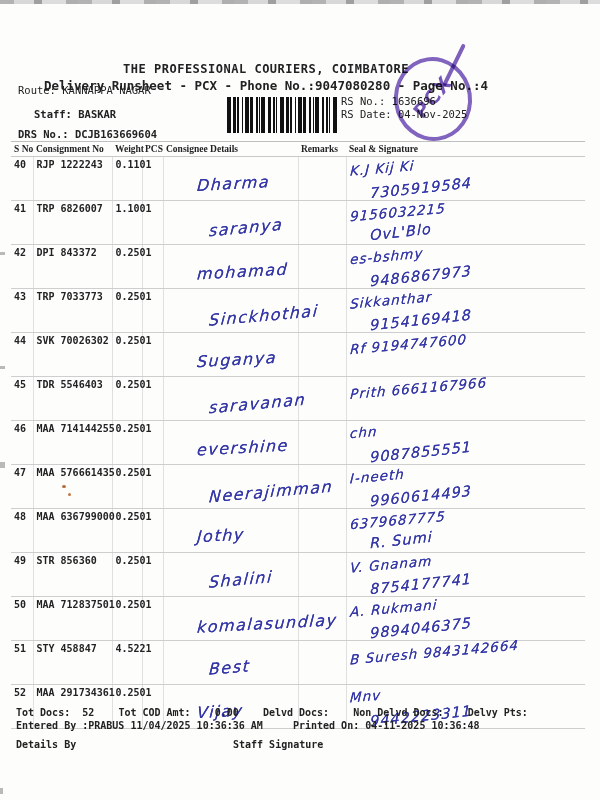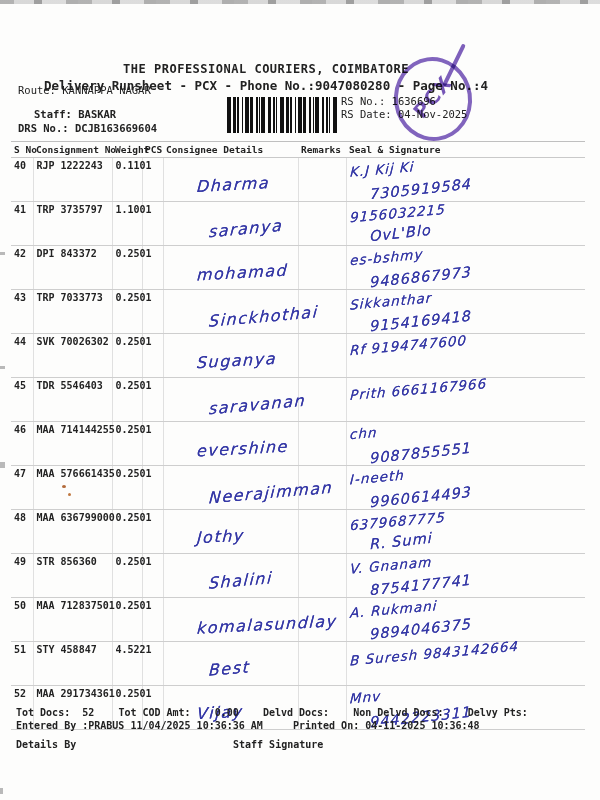--- a/index.html
+++ b/index.html
@@ -20,21 +20,21 @@
   
   .stamp{position:absolute;left:394px;top:57px;width:70px;height:76px;border:4px solid rgba(95,58,173,.78);
         border-radius:50%;mix-blend-mode:multiply;transform:rotate(-8deg);}
   .stamp-text{position:absolute;left:8px;top:24px;width:54px;text-align:center;font-family:"DejaVu Sans",sans-serif;
         font-size:20px;font-weight:bold;color:rgba(95,58,173,.85);transform:rotate(-42deg);letter-spacing:1px;}
   .pen-stroke{position:absolute;left:452px;top:42px;width:4px;height:46px;border-radius:3px;
         background:rgba(95,58,173,.8);transform:rotate(26deg);mix-blend-mode:multiply;}
   
   table.sheet{position:absolute;left:11px;top:141px;width:574px;border-collapse:collapse;table-layout:fixed;}
   table.sheet th{font-size:9.5px;font-weight:bold;text-align:left;padding:2px 0 2px 3px;
-        border-top:1px solid #bfbfbf;border-bottom:1px solid #c9c9c9;white-space:nowrap;overflow:visible;}
+        border-top:1px solid #bfbfbf;border-bottom:1px solid #c9c9c9;white-space:nowrap;overflow:visible;font-family:Liberation Serif, serif;}
   table.sheet td{vertical-align:top;padding:2px 0 0 3px;font-size:10px;font-weight:bold;
         border-bottom:1px solid #cecece;height:41px;overflow:visible;white-space:nowrap;}
   table.sheet td.v{border-left:1px solid #e0e0e0;}
   
   .hw{font-family:"DejaVu Sans",sans-serif;font-style:italic;color:#3538a6;font-weight:normal;}
   .consignee-hw{display:inline-block;margin:15px 0 0 30px;font-size:16px;letter-spacing:1.5px;
         transform:rotate(-3deg) skewX(-7deg);text-shadow:0 0 .5px #3538a6;}
   tr:nth-child(even) .consignee-hw{margin-left:42px;transform:rotate(-5deg) skewX(-9deg);}
   .seal-wrap{padding-left:58px;overflow:visible;}
   .seal-line{display:inline-block;font-size:13.5px;letter-spacing:1px;transform:rotate(-5deg) skewX(-8deg);
@@ -55,21 +55,21 @@
   <div class="tick" style="top:462px;height:6px"></div>
   <div class="tick" style="top:788px;width:3px;height:6px"></div>
   <div class="speck" style="left:62px;top:485px;width:4px;height:3px;background:#b26a3a"></div>
   <div class="speck" style="left:68px;top:493px;width:3px;height:3px;background:#c07840"></div>
 
   <div class="doc-title">THE PROFESSIONAL COURIERS, COIMBATORE</div>
   <div class="doc-subtitle">Delivery Runsheet - PCX - Phone No.:9047080280 - Page No.:4</div>
 
   <div class="info" style="left:18px;top:84px"><span>Route:</span> <span>KANNAPPA NAGAR</span></div>
   <div class="info b" style="left:34px;top:108px"><span>Staff:</span> <span>BASKAR</span></div>
-  <div class="info b" style="left:18px;top:122px"><span>DRS No.:</span> <span>DCJB163669604</span></div>
+  <div class="info b" style="left:18px;top:128px"><span>DRS No.:</span> <span>DCJB163669604</span></div>
 
   <div class="barcode" id="barcode">
       <div style="width: 4px; background: rgb(17, 17, 17);"></div>
       <div style="width: 2px;"></div>
       <div style="width: 3px; background: rgb(17, 17, 17);"></div>
       <div style="width: 1px;"></div>
       <div style="width: 2px; background: rgb(17, 17, 17);"></div>
       <div style="width: 3px;"></div>
       <div style="width: 1px; background: rgb(17, 17, 17);"></div>
       <div style="width: 2px;"></div>
@@ -154,21 +154,21 @@
           <td class="v">1</td>
           <td class="v"><span class="hw consignee-hw">Dharma</span></td>
           <td class="v"></td>
           <td class="v seal-wrap">
             <div class="seal-row"><span class="hw seal-line">K.J Kij Ki</span></div>
             <div class="seal-row"><span class="hw seal-line l2">7305919584</span></div>
           </td>
         </tr>
         <tr>
           <td>41</td>
-          <td class="v">TRP 3735797</td>
+          <td class="v">TRP 6826007</td>
           <td class="v">1.100</td>
           <td class="v">1</td>
           <td class="v"><span class="hw consignee-hw">saranya</span></td>
           <td class="v"></td>
           <td class="v seal-wrap">
             <div class="seal-row"><span class="hw seal-line">9156032215</span></div>
             <div class="seal-row"><span class="hw seal-line l2">OvL'Blo</span></div>
           </td>
         </tr>
         <tr>

